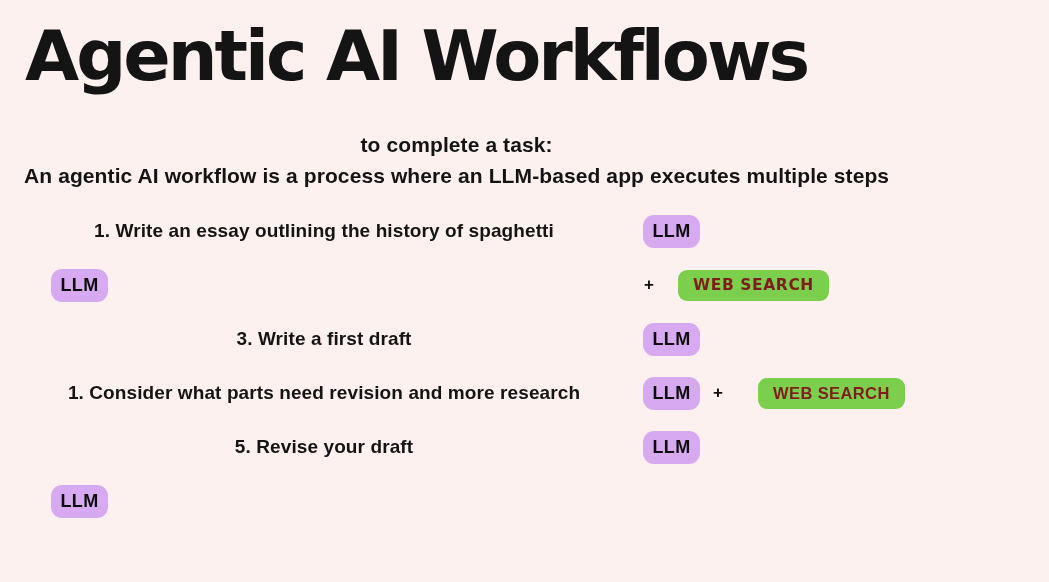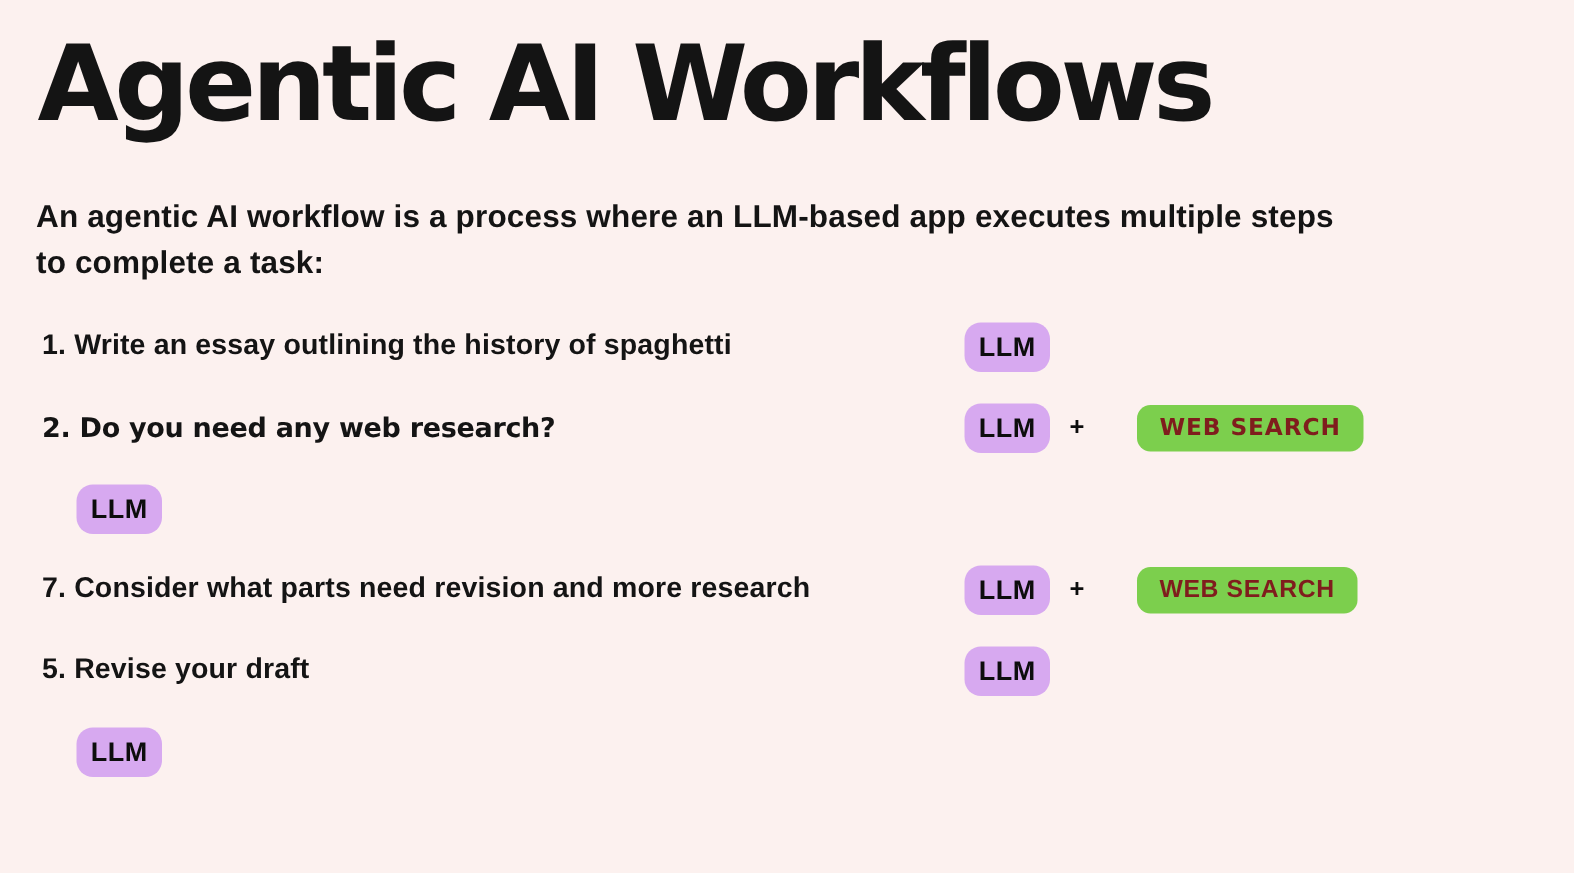--- a/index.html
+++ b/index.html
@@ -10,20 +10,21 @@
   }
   *{margin:0;padding:0;box-sizing:border-box;}
   html,body{background:#fff;}
   body{font-family:"Liberation Sans",sans-serif;}
   .slide{
     position:relative;
     width:1049px;height:582px;
     background:var(--bg);
     overflow:hidden;
     color:var(--ink);
+    text-align:center;
   }
   .title{
     position:absolute;
     left:25px;top:16px;
     font-family:"DejaVu Sans",sans-serif;
     font-weight:800;
     font-size:70px;
     letter-spacing:-3px;
     line-height:1.15;
     color:var(--ink);
@@ -92,44 +93,44 @@
   .hidden{visibility:hidden;}
 </style>
 </head>
 <body>
 
 <div class="slide">
 
   <h1 class="title">Agentic AI Workflows</h1>
 
   <div class="subtitle">
+    <div>to complete a task:</div>
     <div>An agentic AI workflow is a process where an LLM-based app executes multiple steps</div>
-    <div>to complete a task:</div>
   </div>
 
   <div class="steps">
       <div class="step-row">
       <span class="step-label">1. Write an essay outlining the history of spaghetti</span>
       <span class="badge-llm">LLM</span>
       <span class="plus hidden">+</span>
       <span class="badge-web hidden">WEB SEARCH</span>
     </div>
       <div class="step-row geo">
-      <span class="step-label">2. Do you need any web research?</span>
       <span class="badge-llm">LLM</span>
       <span class="plus">+</span>
       <span class="badge-web">WEB SEARCH</span>
     </div>
       <div class="step-row">
+      <span class="step-label">3. Write a first draft</span>
       <span class="badge-llm">LLM</span>
       <span class="plus hidden">+</span>
       <span class="badge-web hidden">WEB SEARCH</span>
     </div>
       <div class="step-row">
-      <span class="step-label">7. Consider what parts need revision and more research</span>
+      <span class="step-label">1. Consider what parts need revision and more research</span>
       <span class="badge-llm">LLM</span>
       <span class="plus">+</span>
       <span class="badge-web">WEB SEARCH</span>
     </div>
       <div class="step-row">
       <span class="step-label">5. Revise your draft</span>
       <span class="badge-llm">LLM</span>
       <span class="plus hidden">+</span>
       <span class="badge-web hidden">WEB SEARCH</span>
     </div>

